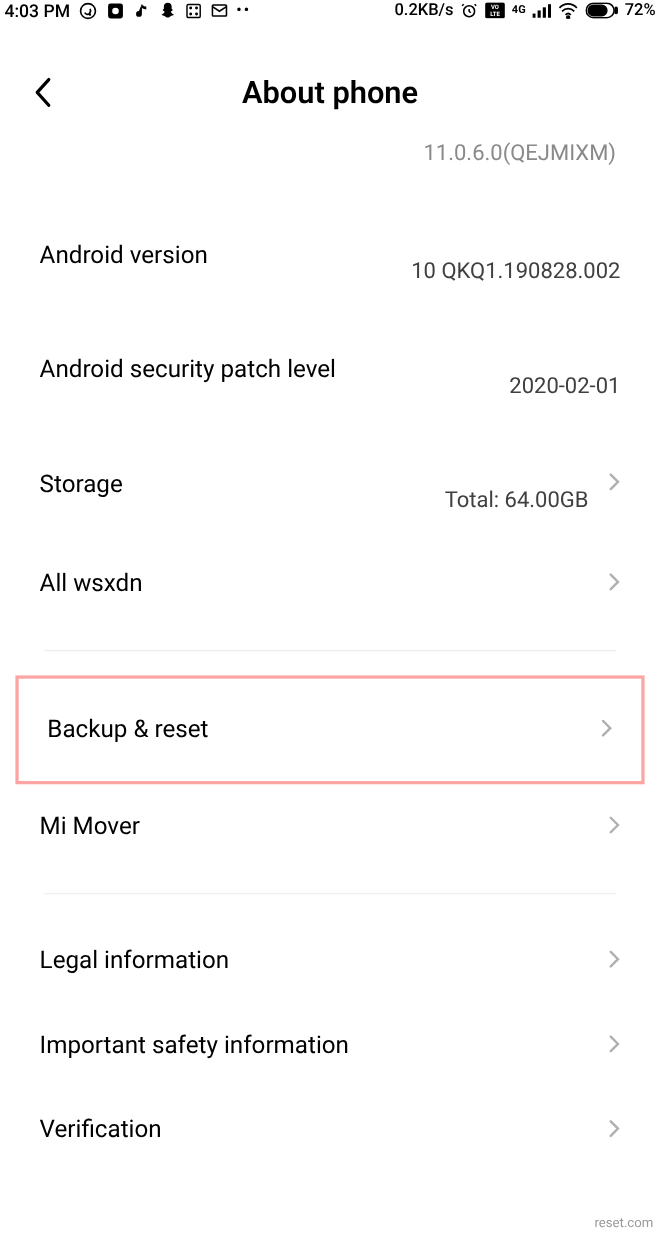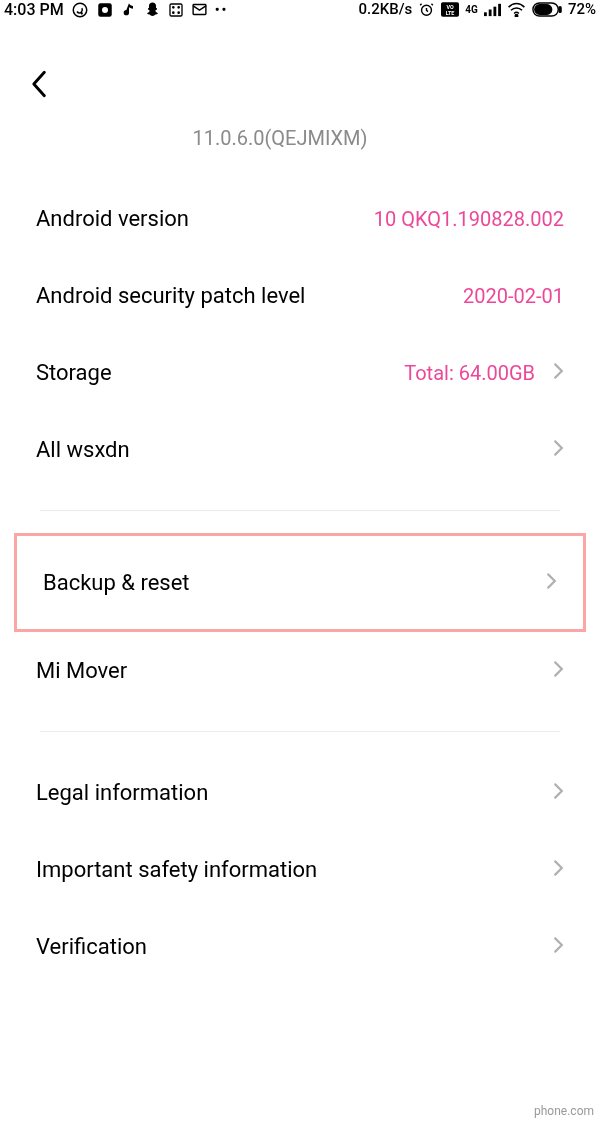--- a/index.html
+++ b/index.html
@@ -38,33 +38,33 @@
     }
     .header-title {
       position: absolute;
       left: 50%;
       transform: translateX(-50%);
       font-size: 28px;
       font-weight: 600;
     }
     .content { padding: 0 0 0 0; }
     .partial-value {
-      text-align: center;
+      text-align: right;
       color: #8a8a8a;
       font-size: 20px;
       padding: 8px 40px 30px 0;
     }
     .row {
       display: flex;
       align-items: center;
       justify-content: space-between;
       padding: 26px 36px;
     }
     .row-label { font-size: 22px; color: #000; }
-    .row-value { font-size: 20px; color: #ec4899; }
+    .row-value { font-size: 20px; color: #404040; margin-top: 28px; }
     .row-right { display: flex; align-items: center; gap: 18px; }
     .chevron { color: #b0b0b0; }
     .divider {
       height: 1px;
       background: #ececec;
       margin: 22px 40px;
     }
     .highlight-box {
       border: 3px solid #fca5a5;
       margin: 0 14px;
@@ -164,20 +164,21 @@
     <span>72%</span>
   </div>
 </div>
 
 <div class="header">
   <div class="back-btn">
     <svg width="17" height="28" viewBox="0 0 14 24" fill="none" stroke="#000" stroke-width="2.5" stroke-linecap="round" stroke-linejoin="round">
         <path d="M12 2L3 12l9 10"></path>
       </svg>
   </div>
+  <div class="header-title">About phone</div>
 </div>
 
 <div class="content">
 
   <div class="partial-value">11.0.6.0(QEJMIXM)</div>
 
   <div class="row">
     <span class="row-label">Android version</span>
     <span class="row-value">10 QKQ1.190828.002</span>
   </div>
@@ -254,13 +255,13 @@
     <span class="row-label">Verification</span>
     <span class="chevron">
       <svg width="11" height="18" viewBox="0 0 10 16" fill="none" stroke="#b0b0b0" stroke-width="2" stroke-linecap="round">
           <path d="M2 2l6 6-6 6"></path>
         </svg>
     </span>
   </div>
 
 </div>
 
-<div class="watermark">phone.com</div>
+<div class="watermark">reset.com</div>
 
 </body></html>

